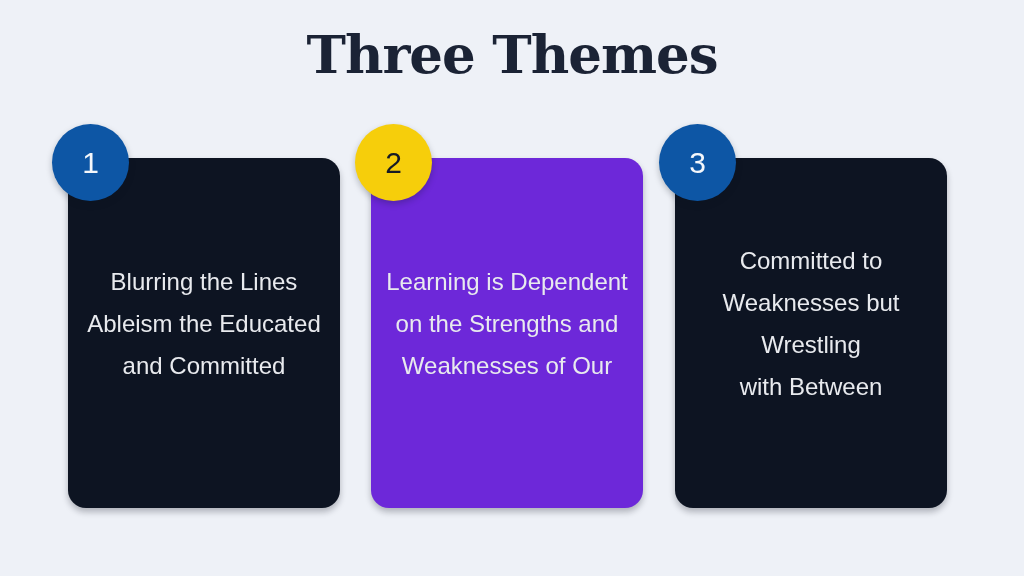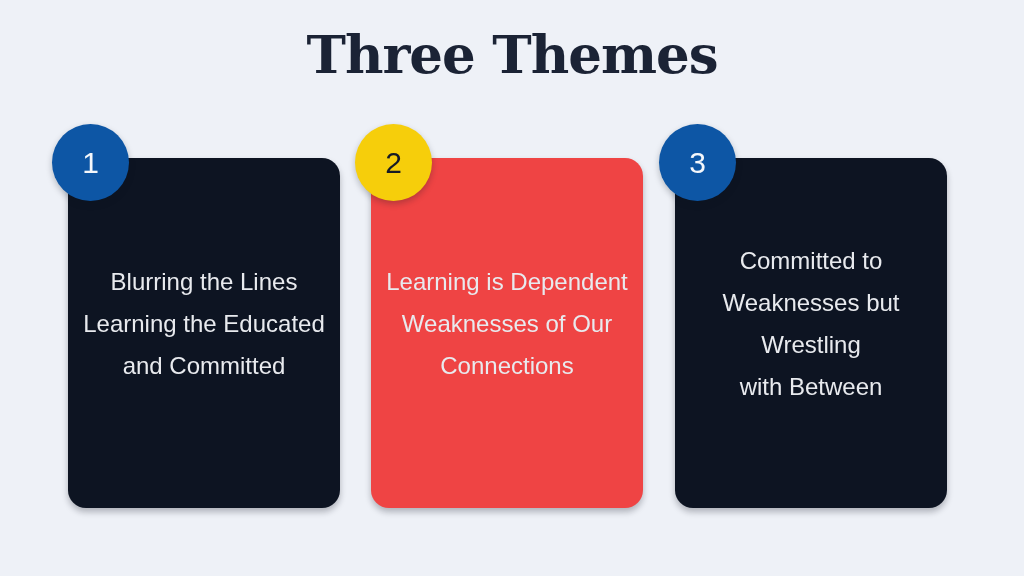--- a/index.html
+++ b/index.html
@@ -78,35 +78,35 @@
 <div class="slide">
   <h1 class="title" style="color: rgb(27, 35, 53);">Three Themes</h1>
 
   <div class="card-group g1">
     <div class="badge" style="background: rgb(13, 86, 165); color: rgb(244, 247, 251);">
       <span>1</span>
     </div>
     <div class="card" style="background: rgb(13, 20, 34);">
       <div class="card-text" style="color: rgb(232, 234, 238);">
         <div>Blurring the Lines</div>
-        <div>Learning the Educated</div>
+        <div>Ableism the Educated</div>
         <div>and Committed</div>
       </div>
     </div>
   </div>
 
   <div class="card-group g2">
     <div class="badge" style="background: rgb(246, 206, 11); color: rgb(21, 26, 38);">
       <span>2</span>
     </div>
-    <div class="card" style="background: #ef4444;">
+    <div class="card" style="background: #6d28d9;">
       <div class="card-text" style="color: rgb(232, 234, 238);">
         <div>Learning is Dependent</div>
+        <div>on the Strengths and</div>
         <div>Weaknesses of Our</div>
-        <div>Connections</div>
       </div>
     </div>
   </div>
 
   <div class="card-group g3">
     <div class="badge" style="background: rgb(13, 86, 165); color: rgb(244, 247, 251);">
       <span>3</span>
     </div>
     <div class="card" style="background: rgb(13, 20, 34); justify-content: flex-end;">
       <div class="card-text" style="color: rgb(232, 234, 238);">

